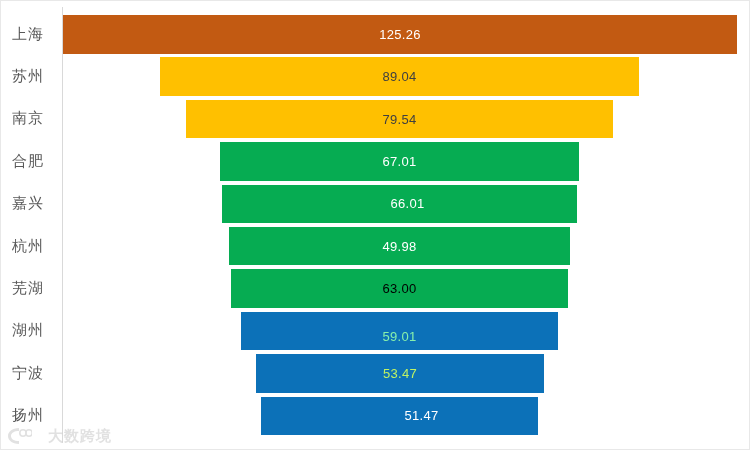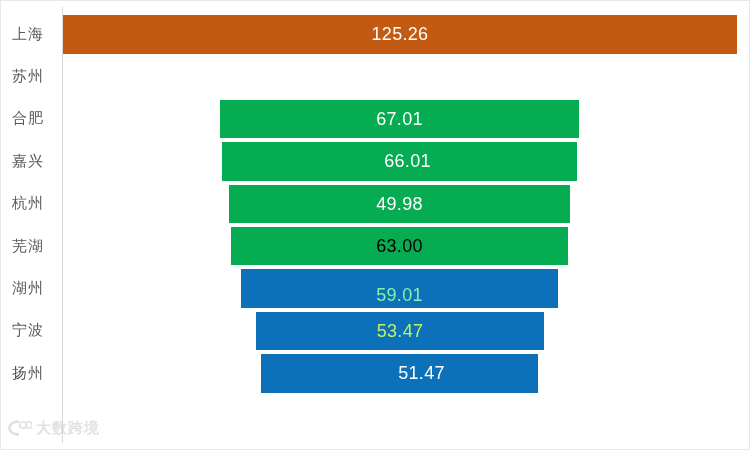--- a/index.html
+++ b/index.html
@@ -63,32 +63,32 @@
   }
   .bar {
     position: absolute;
     top: 2px;
     height: 38.5px;
     display: flex;
     align-items: center;
     justify-content: center;
   }
   .bar-value {
-    font-size: 18px;
+    font-size: 13px;
     line-height: 1;
     letter-spacing: 0.3px;
     user-select: none;
   }
   
   .watermark {
     position: absolute;
-    left: 6px; bottom: 12px;
+    left: 6px; bottom: 4px;
     display: flex;
     align-items: center;
-    gap: 4px;
+    gap: 16px;
     opacity: 0.55;
     pointer-events: none;
   }
   .wm-logo {
     width: 26px; height: 20px;
     position: relative;
   }
   .wm-text {
     font-size: 15px;
     font-weight: bold;
@@ -111,20 +111,29 @@
 
   <div class="rows" id="rows-container">
       <div class="row">
         <div class="row-label">上海</div>
         <div class="bar" style="left: 63px; width: 674px; background: rgb(194, 90, 18);">
           <span class="bar-value" style="color: rgb(255, 255, 255);">125.26</span>
         </div>
       </div>
       <div class="row">
         <div class="row-label">苏州</div>
+        <div class="bar" style="left: 160px; width: 479px; background: rgb(255, 192, 0);">
+          <span class="bar-value" style="color: rgb(64, 64, 64);">89.04</span>
+        </div>
+      </div>
+      <div class="row">
+        <div class="row-label">南京</div>
+        <div class="bar" style="left: 186px; width: 427px; background: rgb(255, 192, 0);">
+          <span class="bar-value" style="color: rgb(64, 64, 64);">79.54</span>
+        </div>
       </div>
       <div class="row">
         <div class="row-label">合肥</div>
         <div class="bar" style="left: 220px; width: 359px; background: rgb(6, 172, 82);">
           <span class="bar-value" style="color: rgb(255, 255, 255);">67.01</span>
         </div>
       </div>
       <div class="row">
         <div class="row-label">嘉兴</div>
         <div class="bar" style="left: 222px; width: 355px; background: rgb(6, 172, 82); padding-left: 16px;">

